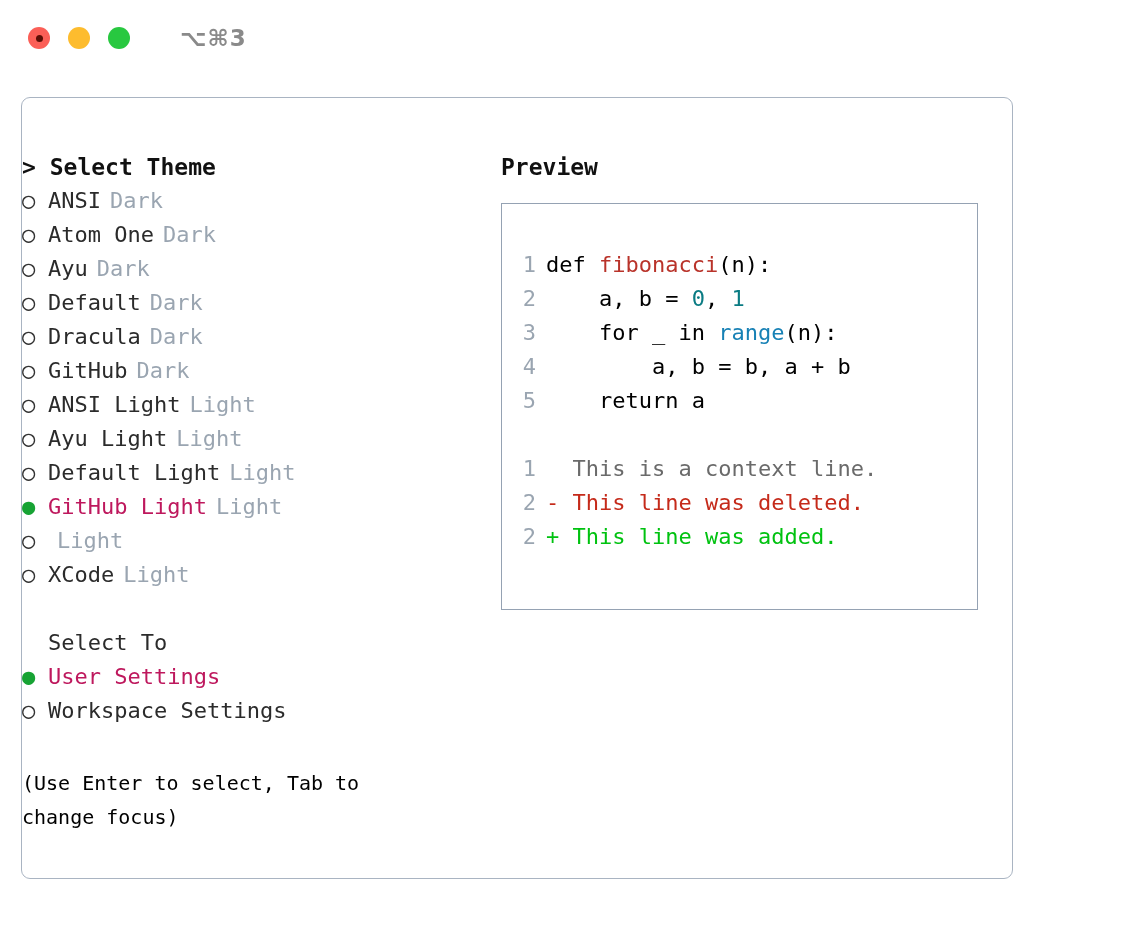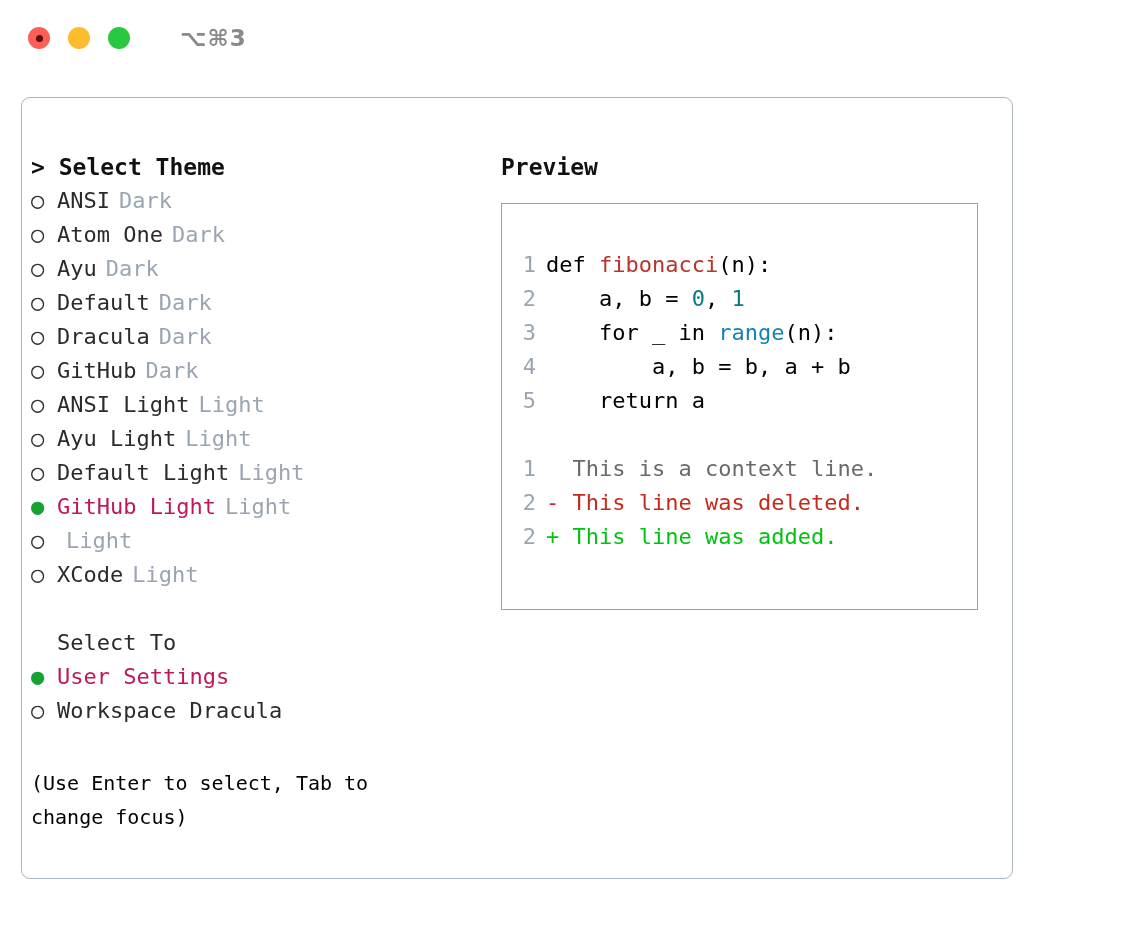--- a/index.html
+++ b/index.html
@@ -78,21 +78,21 @@
     height: 782px;
     border: 1.6px solid #a9b4c2;
     border-radius: 9px;
     box-sizing: border-box;
     background: #ffffff;
   }
 
   
   .left-col {
     position: absolute;
-    left: 9px;
+    left: 0;
     top: 52px;
     width: 460px;
   }
 
   .section-title {
     font-size: 23px;
     font-weight: bold;
     color: #111111;
     line-height: 34px;
     white-space: pre;
@@ -232,21 +232,21 @@
           <li class="opt-row selected"><span class="bullet on">●</span><span class="opt-label">GitHub Light</span><span class="opt-tag">Light</span></li>
           <li class="opt-row"><span class="bullet">○</span><span class="opt-tag">Light</span></li>
           <li class="opt-row"><span class="bullet">○</span><span class="opt-label">XCode</span><span class="opt-tag">Light</span></li>
         </ul>
 
       <div class="spacer-lg"></div>
 
       <div class="apply-heading">Select To</div>
       <ul class="apply-list" id="apply-list">
           <li class="opt-row selected"><span class="bullet on">●</span><span class="opt-label">User Settings</span></li>
-          <li class="opt-row"><span class="bullet">○</span><span class="opt-label">Workspace Dracula</span></li>
+          <li class="opt-row"><span class="bullet">○</span><span class="opt-label">Workspace Settings</span></li>
         </ul>
 
       <div class="spacer-md"></div>
 
       <div class="hint">(Use Enter to select, Tab to change focus)</div>
     </div>
 
     <div class="right-col">
       <div class="preview-title">Preview</div>
       <div class="preview-box">

